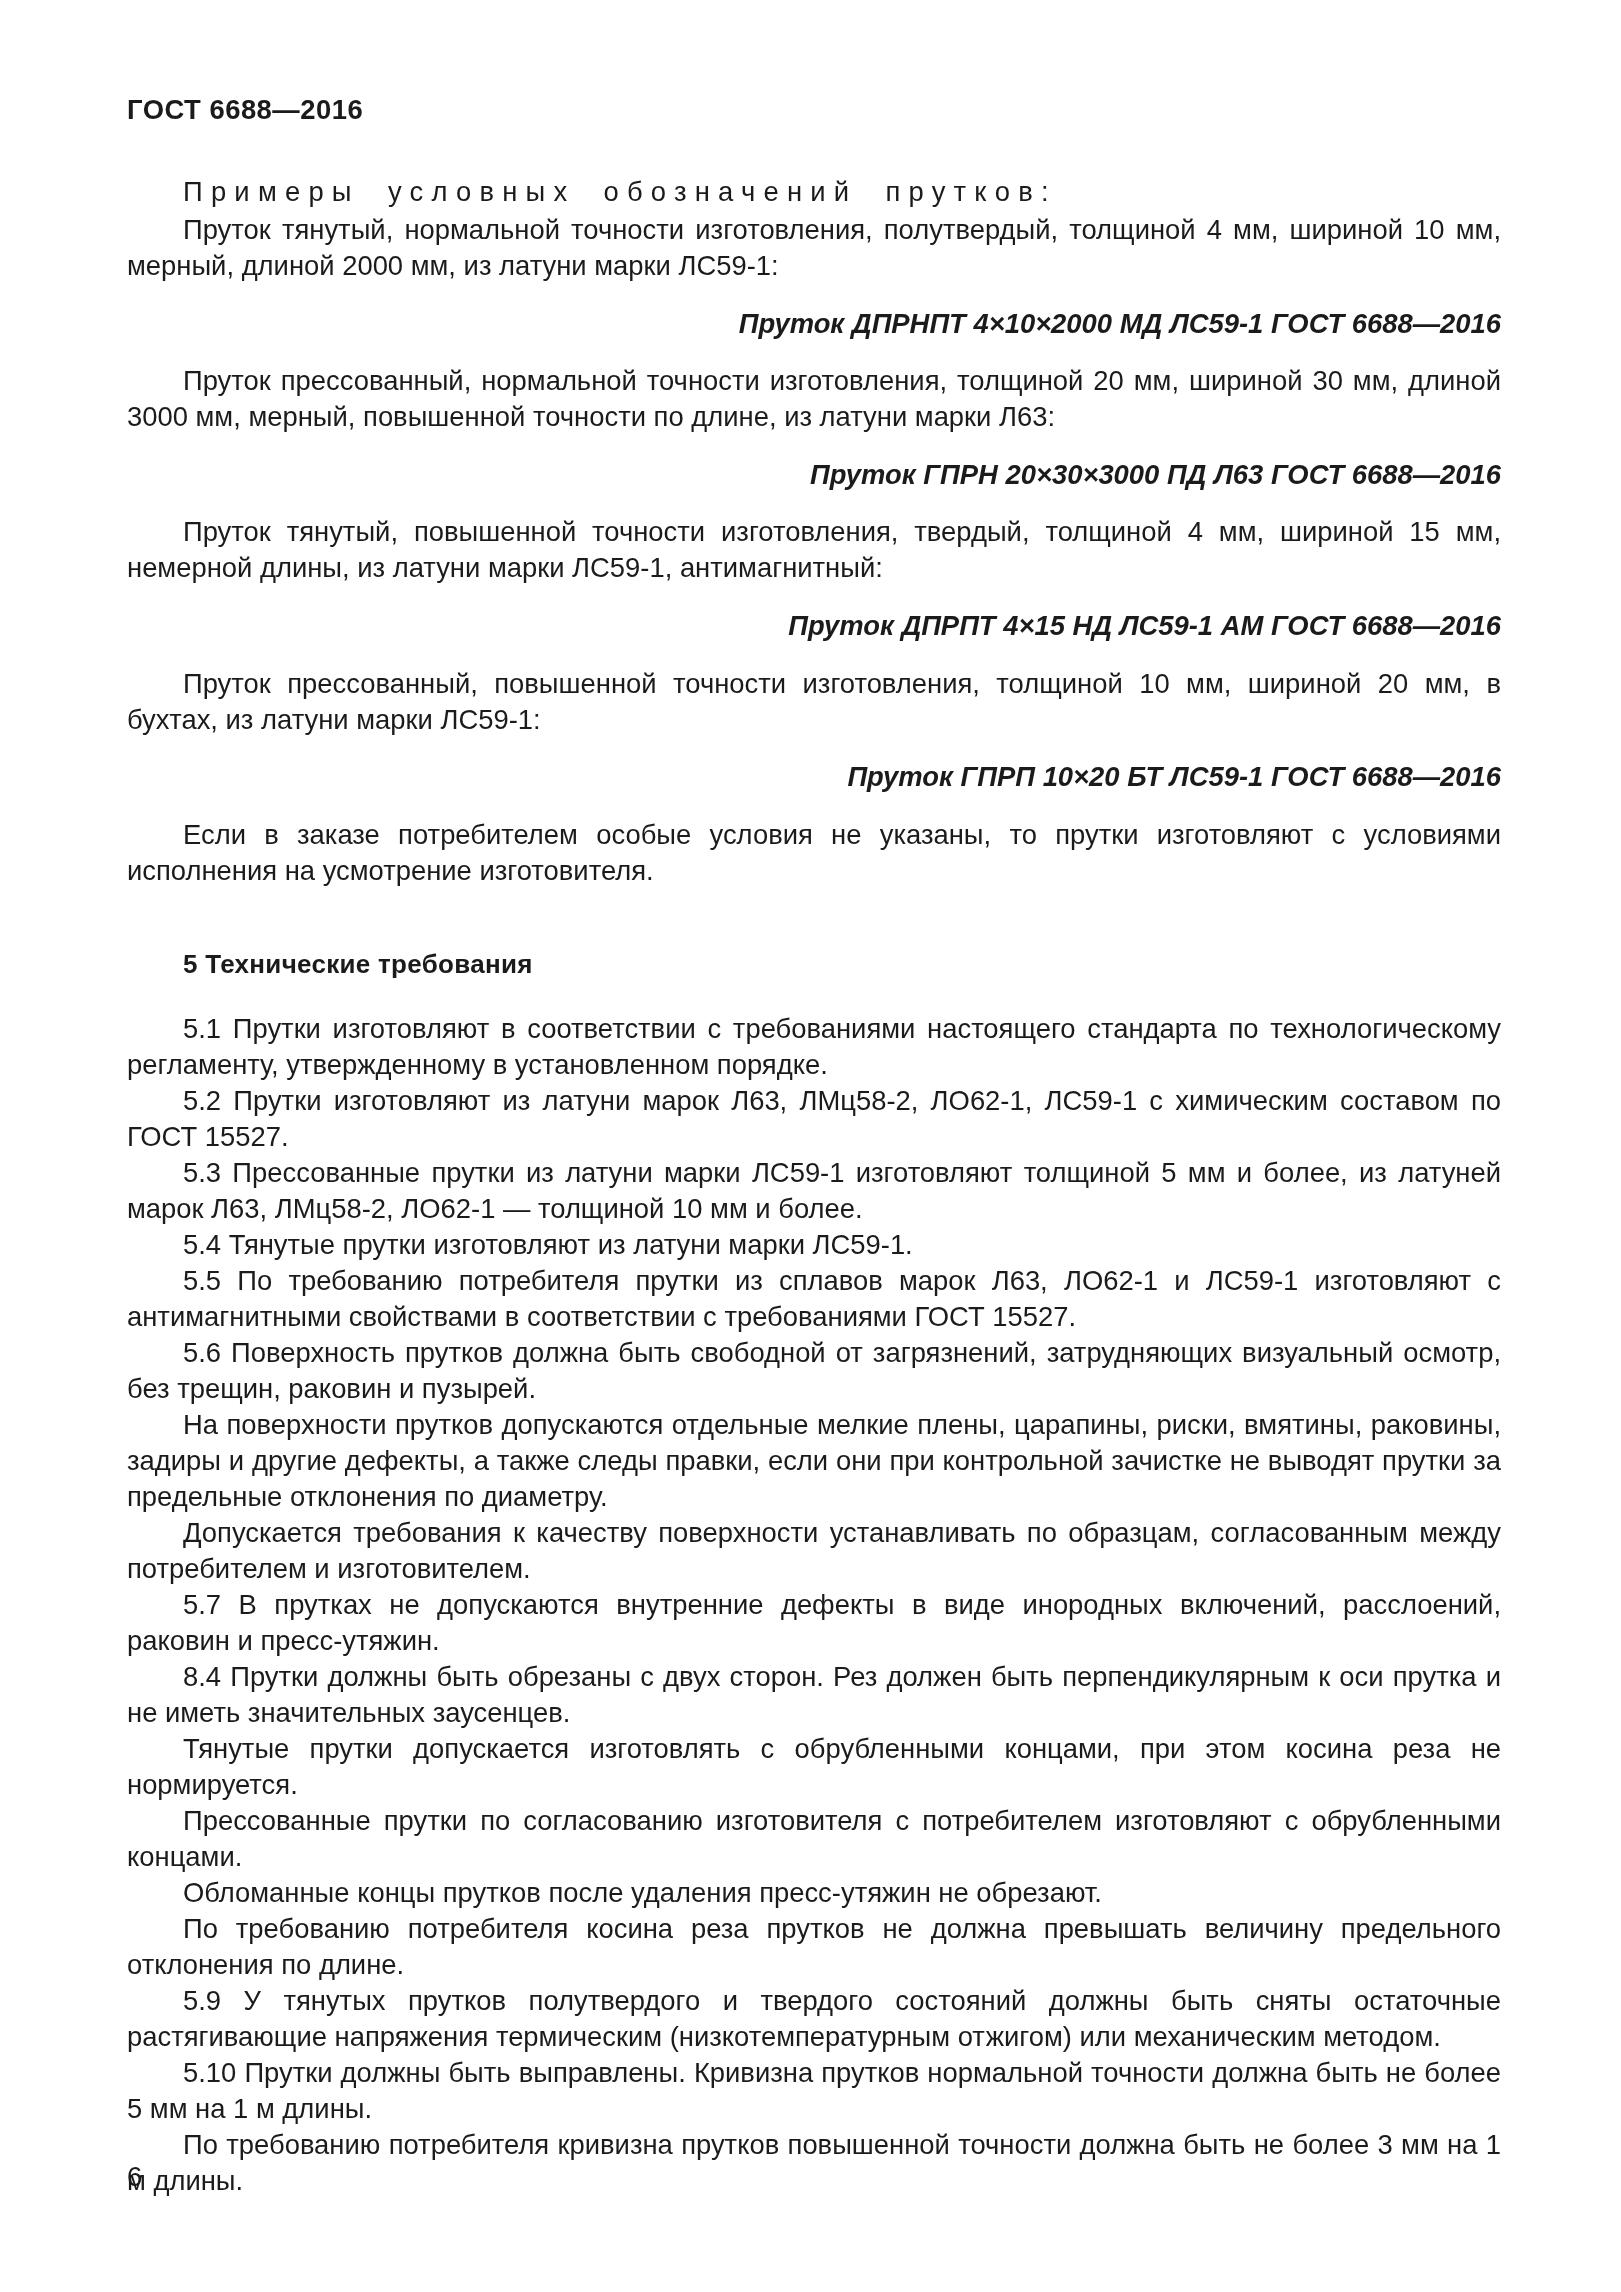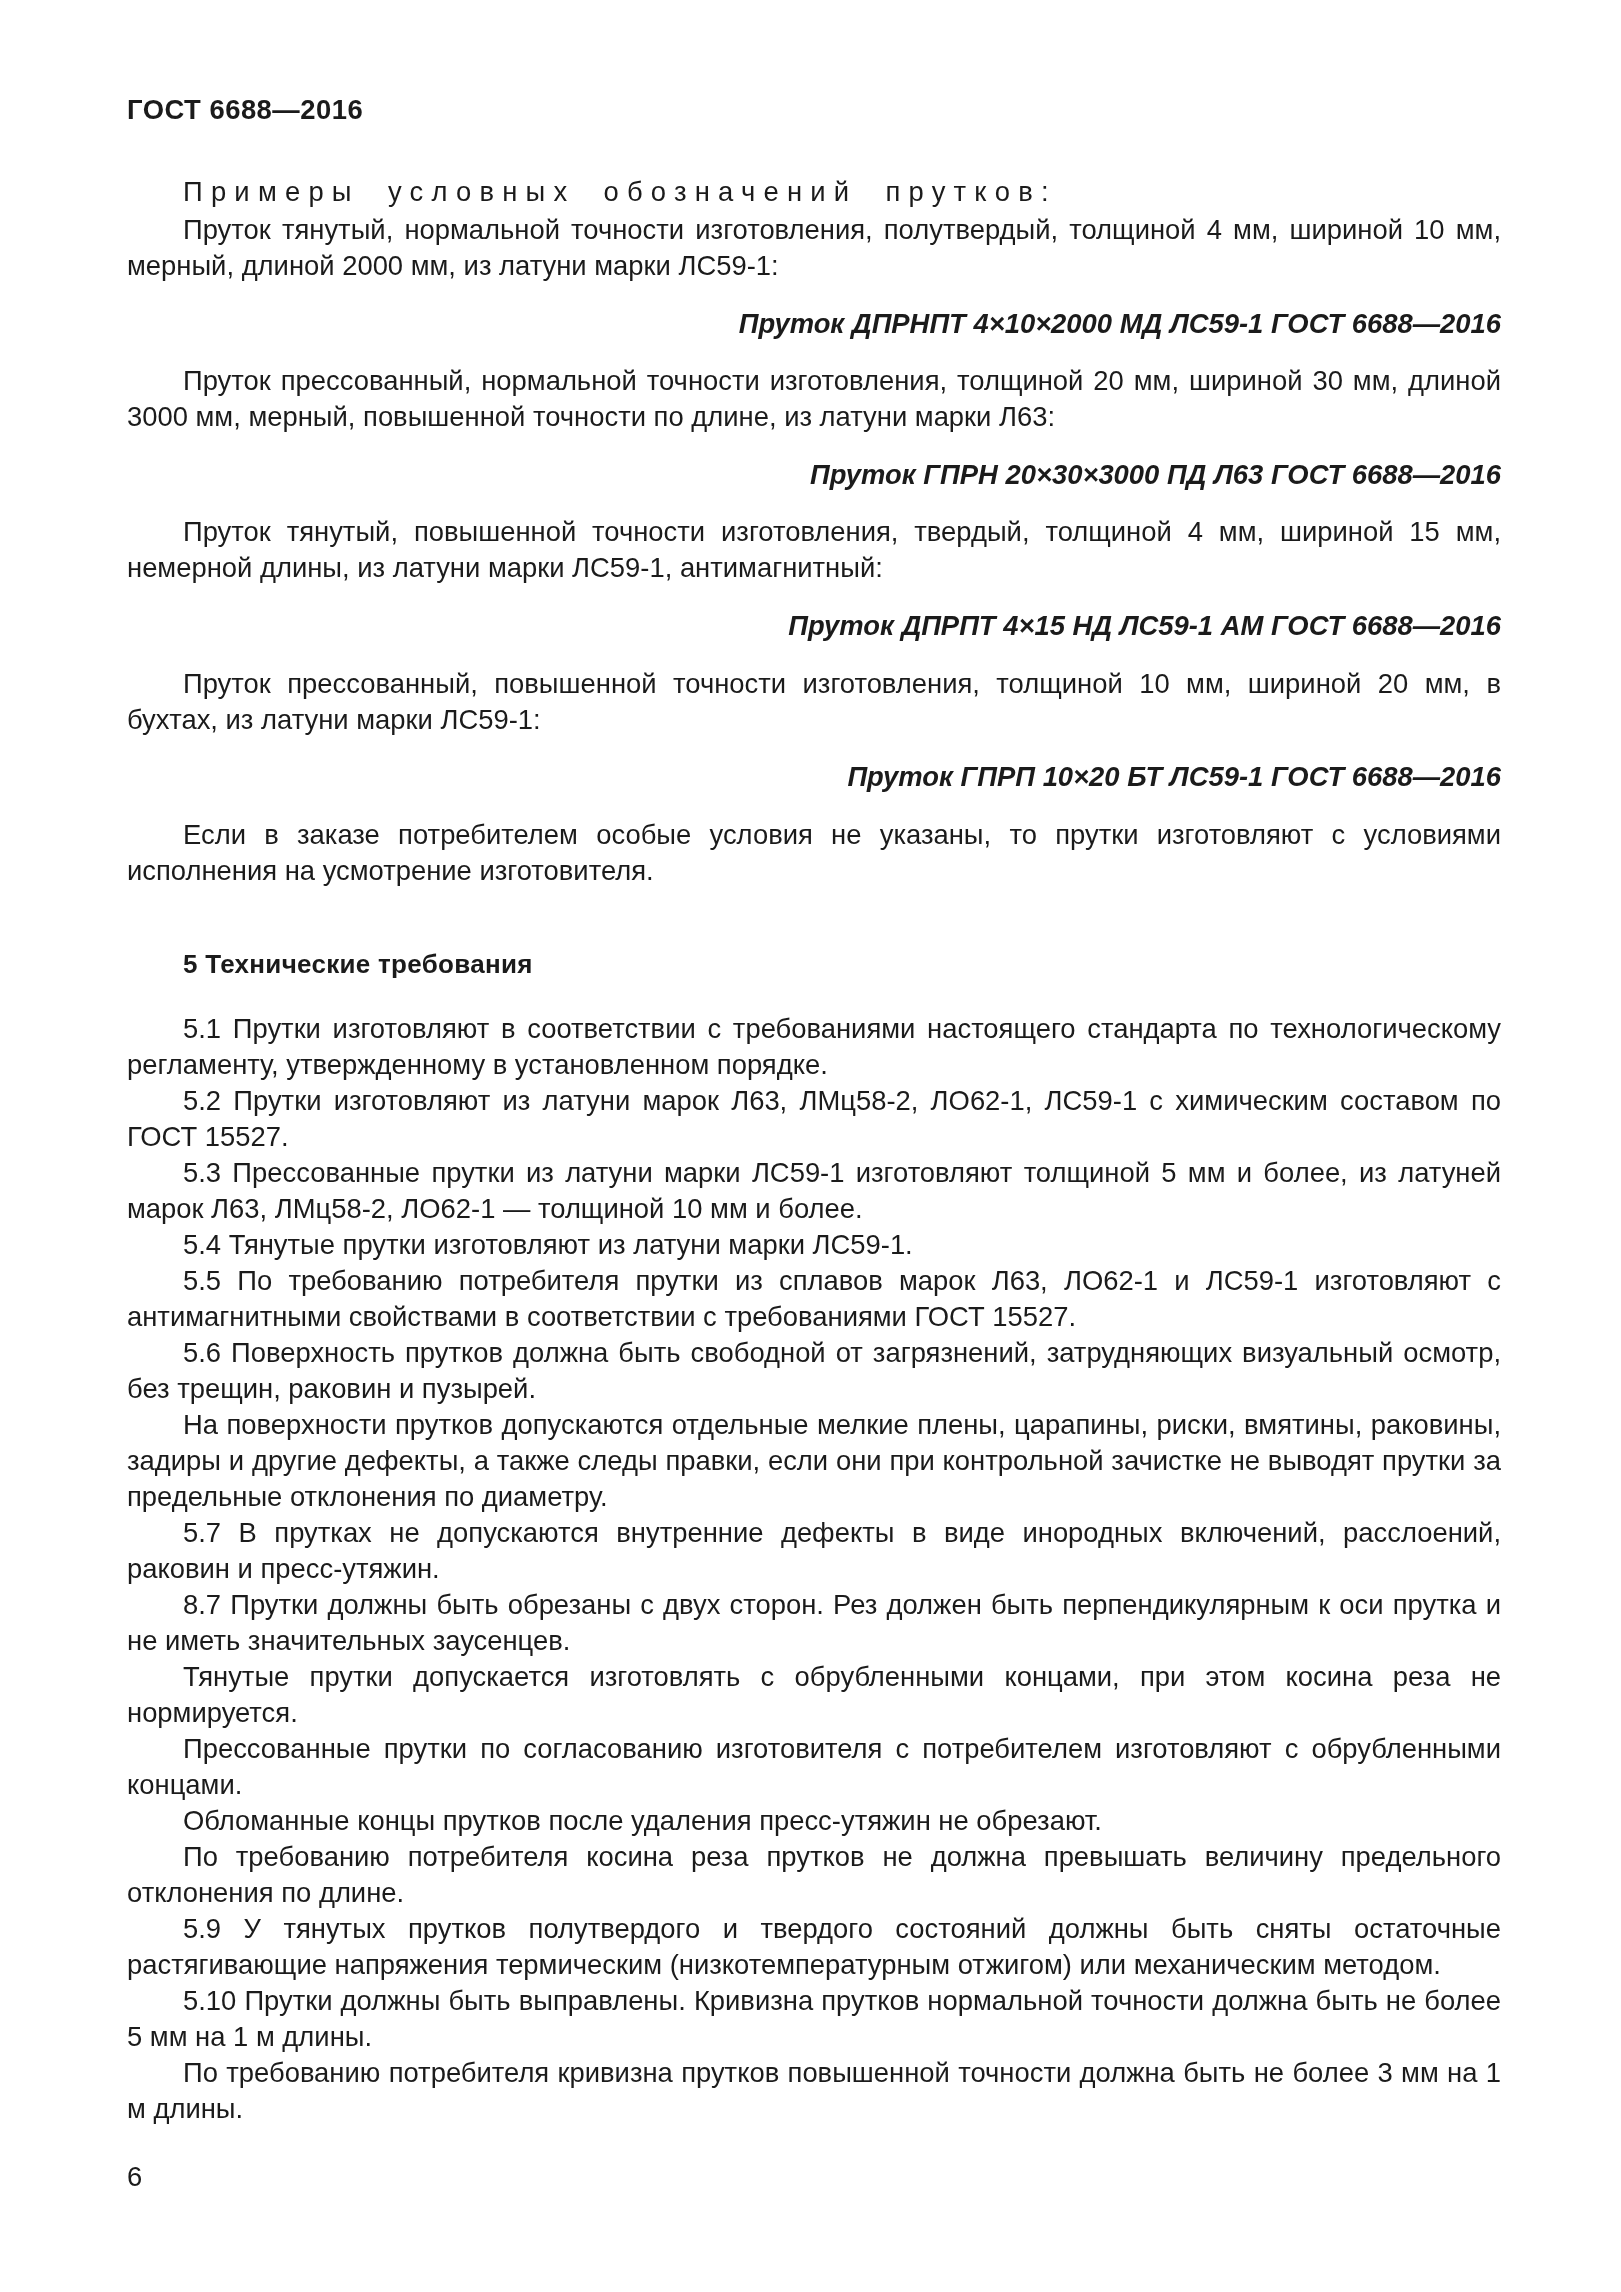--- a/index.html
+++ b/index.html
@@ -85,22 +85,23 @@
       <p class="example">Пруток ГПРП 10×20 БТ ЛС59-1 ГОСТ 6688—2016</p>
       <p class="para">Если в заказе потребителем особые условия не указаны, то прутки изготовляют с условиями исполнения на усмотрение изготовителя.</p>
       <h2 class="heading">5 Технические требования</h2>
       <p class="para">5.1 Прутки изготовляют в соответствии с требованиями настоящего стандарта по технологическому регламенту, утвержденному в установленном порядке.</p>
       <p class="para">5.2 Прутки изготовляют из латуни марок Л63, ЛМц58-2, ЛО62-1, ЛС59-1 с химическим составом по ГОСТ 15527.</p>
       <p class="para">5.3 Прессованные прутки из латуни марки ЛС59-1 изготовляют толщиной 5 мм и более, из латуней марок Л63, ЛМц58-2, ЛО62-1 — толщиной 10 мм и более.</p>
       <p class="para">5.4 Тянутые прутки изготовляют из латуни марки ЛС59-1.</p>
       <p class="para">5.5 По требованию потребителя прутки из сплавов марок Л63, ЛО62-1 и ЛС59-1 изготовляют с антимагнитными свойствами в соответствии с требованиями ГОСТ 15527.</p>
       <p class="para">5.6 Поверхность прутков должна быть свободной от загрязнений, затрудняющих визуальный осмотр, без трещин, раковин и пузырей.</p>
       <p class="para">На поверхности прутков допускаются отдельные мелкие плены, царапины, риски, вмятины, раковины, задиры и другие дефекты, а также следы правки, если они при контрольной зачистке не выводят прутки за предельные отклонения по диаметру.</p>
+      <p class="para">Допускается требования к качеству поверхности устанавливать по образцам, согласованным между потребителем и изготовителем.</p>
       <p class="para">5.7 В прутках не допускаются внутренние дефекты в виде инородных включений, расслоений, раковин и пресс-утяжин.</p>
-      <p class="para">8.7 Прутки должны быть обрезаны с двух сторон. Рез должен быть перпендикулярным к оси прутка и не иметь значительных заусенцев.</p>
+      <p class="para">8.4 Прутки должны быть обрезаны с двух сторон. Рез должен быть перпендикулярным к оси прутка и не иметь значительных заусенцев.</p>
       <p class="para">Тянутые прутки допускается изготовлять с обрубленными концами, при этом косина реза не нормируется.</p>
       <p class="para">Прессованные прутки по согласованию изготовителя с потребителем изготовляют с обрубленными концами.</p>
       <p class="para">Обломанные концы прутков после удаления пресс-утяжин не обрезают.</p>
       <p class="para">По требованию потребителя косина реза прутков не должна превышать величину предельного отклонения по длине.</p>
       <p class="para">5.9 У тянутых прутков полутвердого и твердого состояний должны быть сняты остаточные растягивающие напряжения термическим (низкотемпературным отжигом) или механическим методом.</p>
       <p class="para">5.10 Прутки должны быть выправлены. Кривизна прутков нормальной точности должна быть не более 5 мм на 1 м длины.</p>
       <p class="para">По требованию потребителя кривизна прутков повышенной точности должна быть не более 3 мм на 1 м длины.</p>
     </div>
 
   <div class="doc-footer">6</div>

